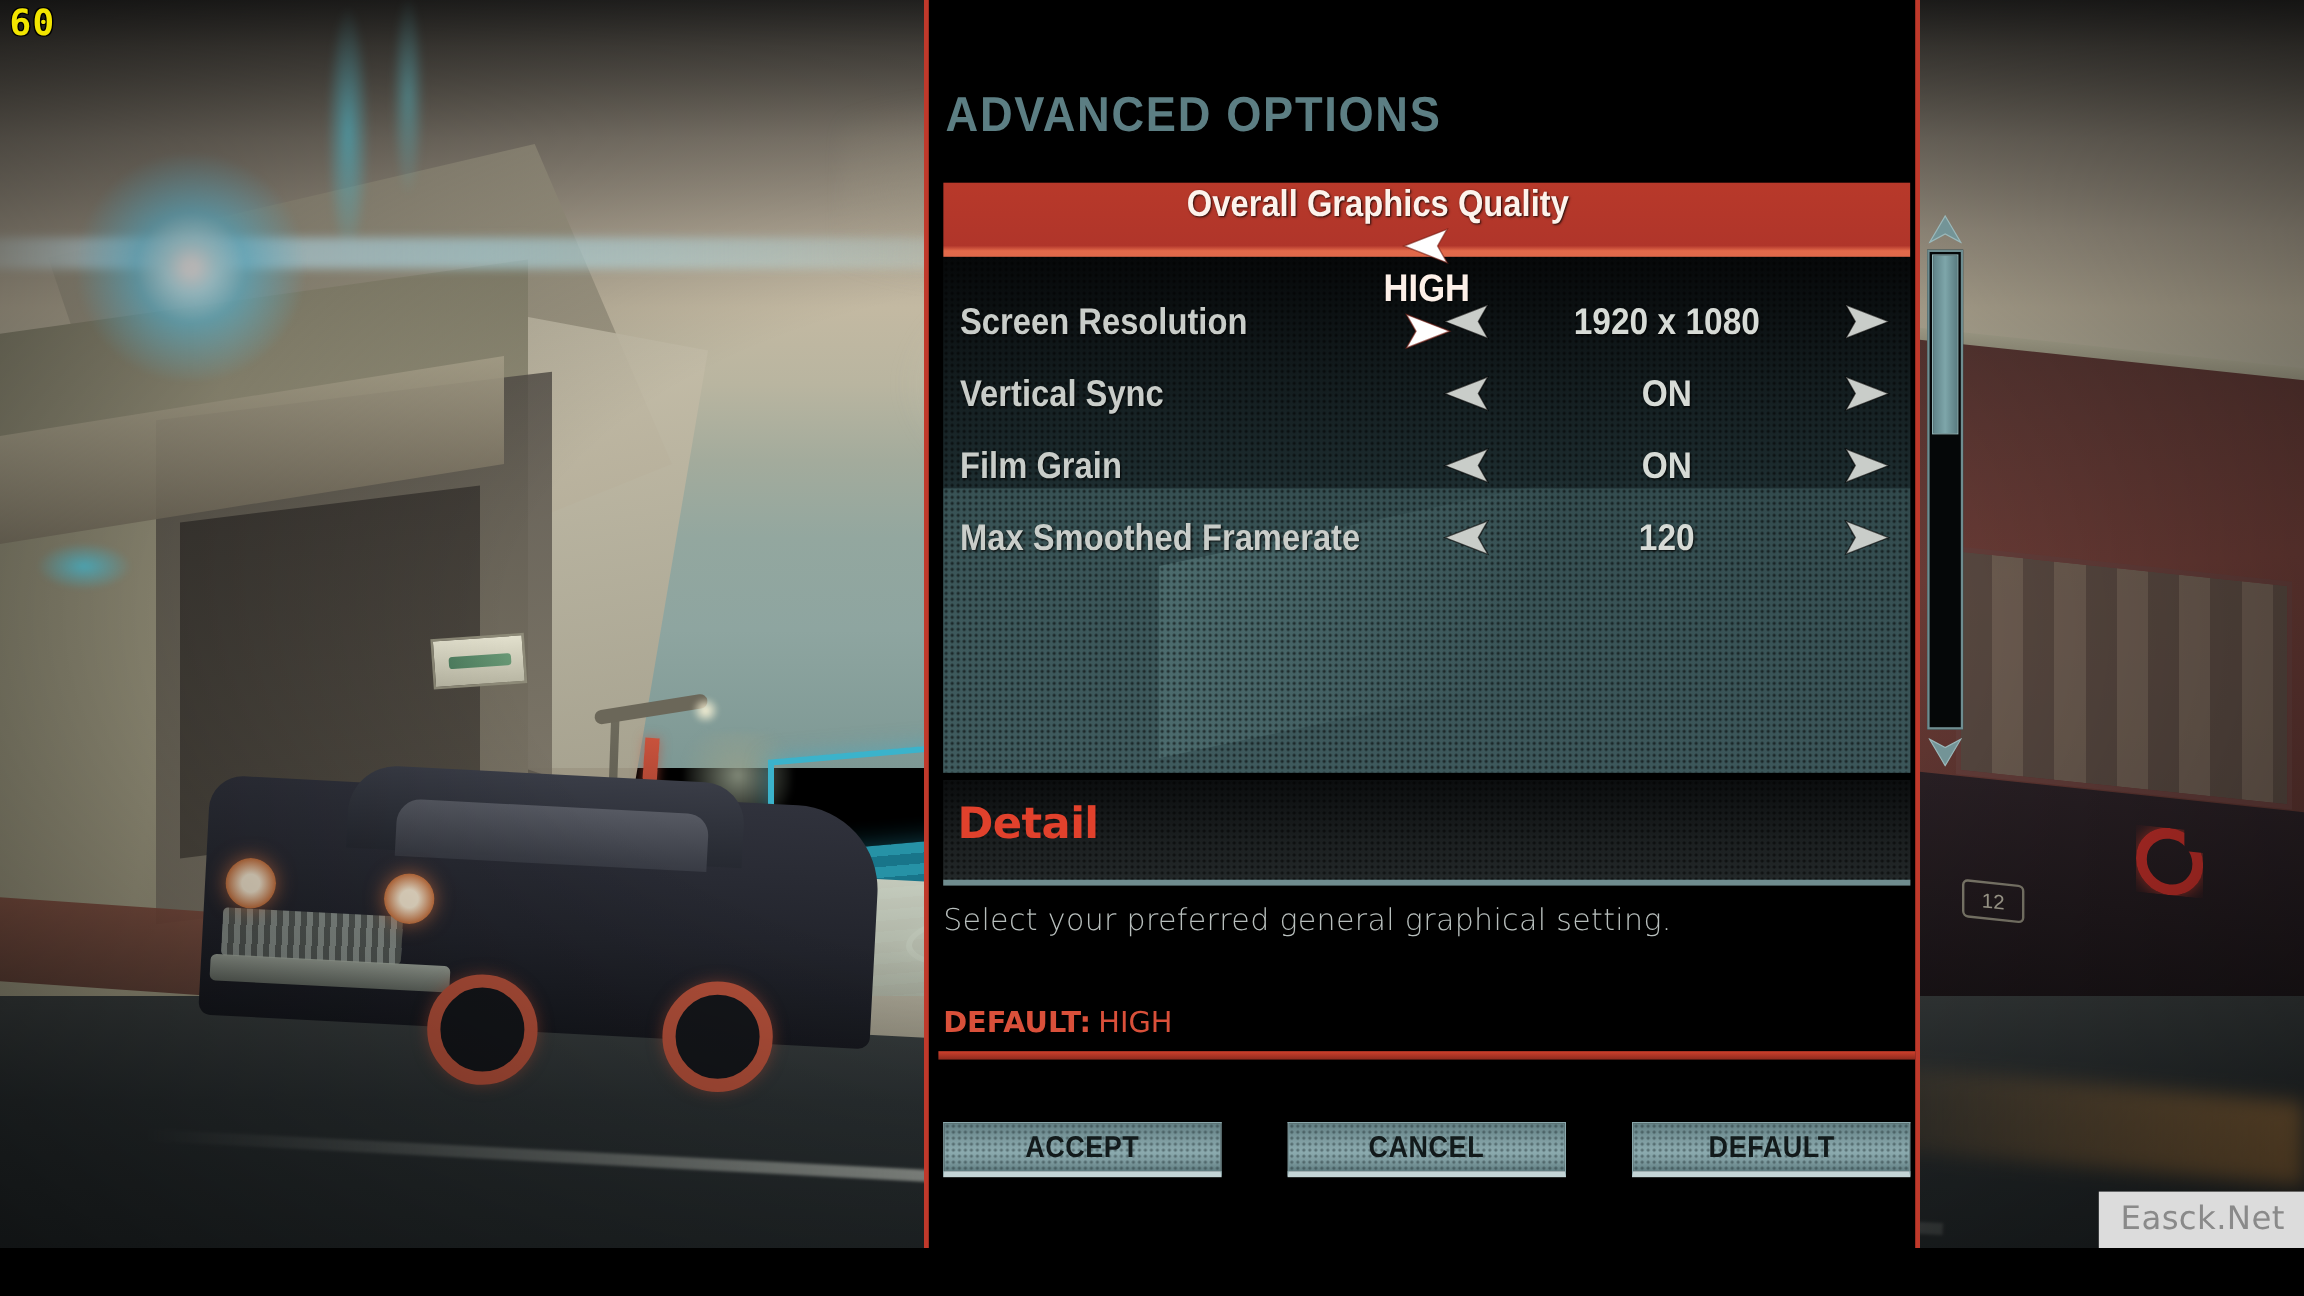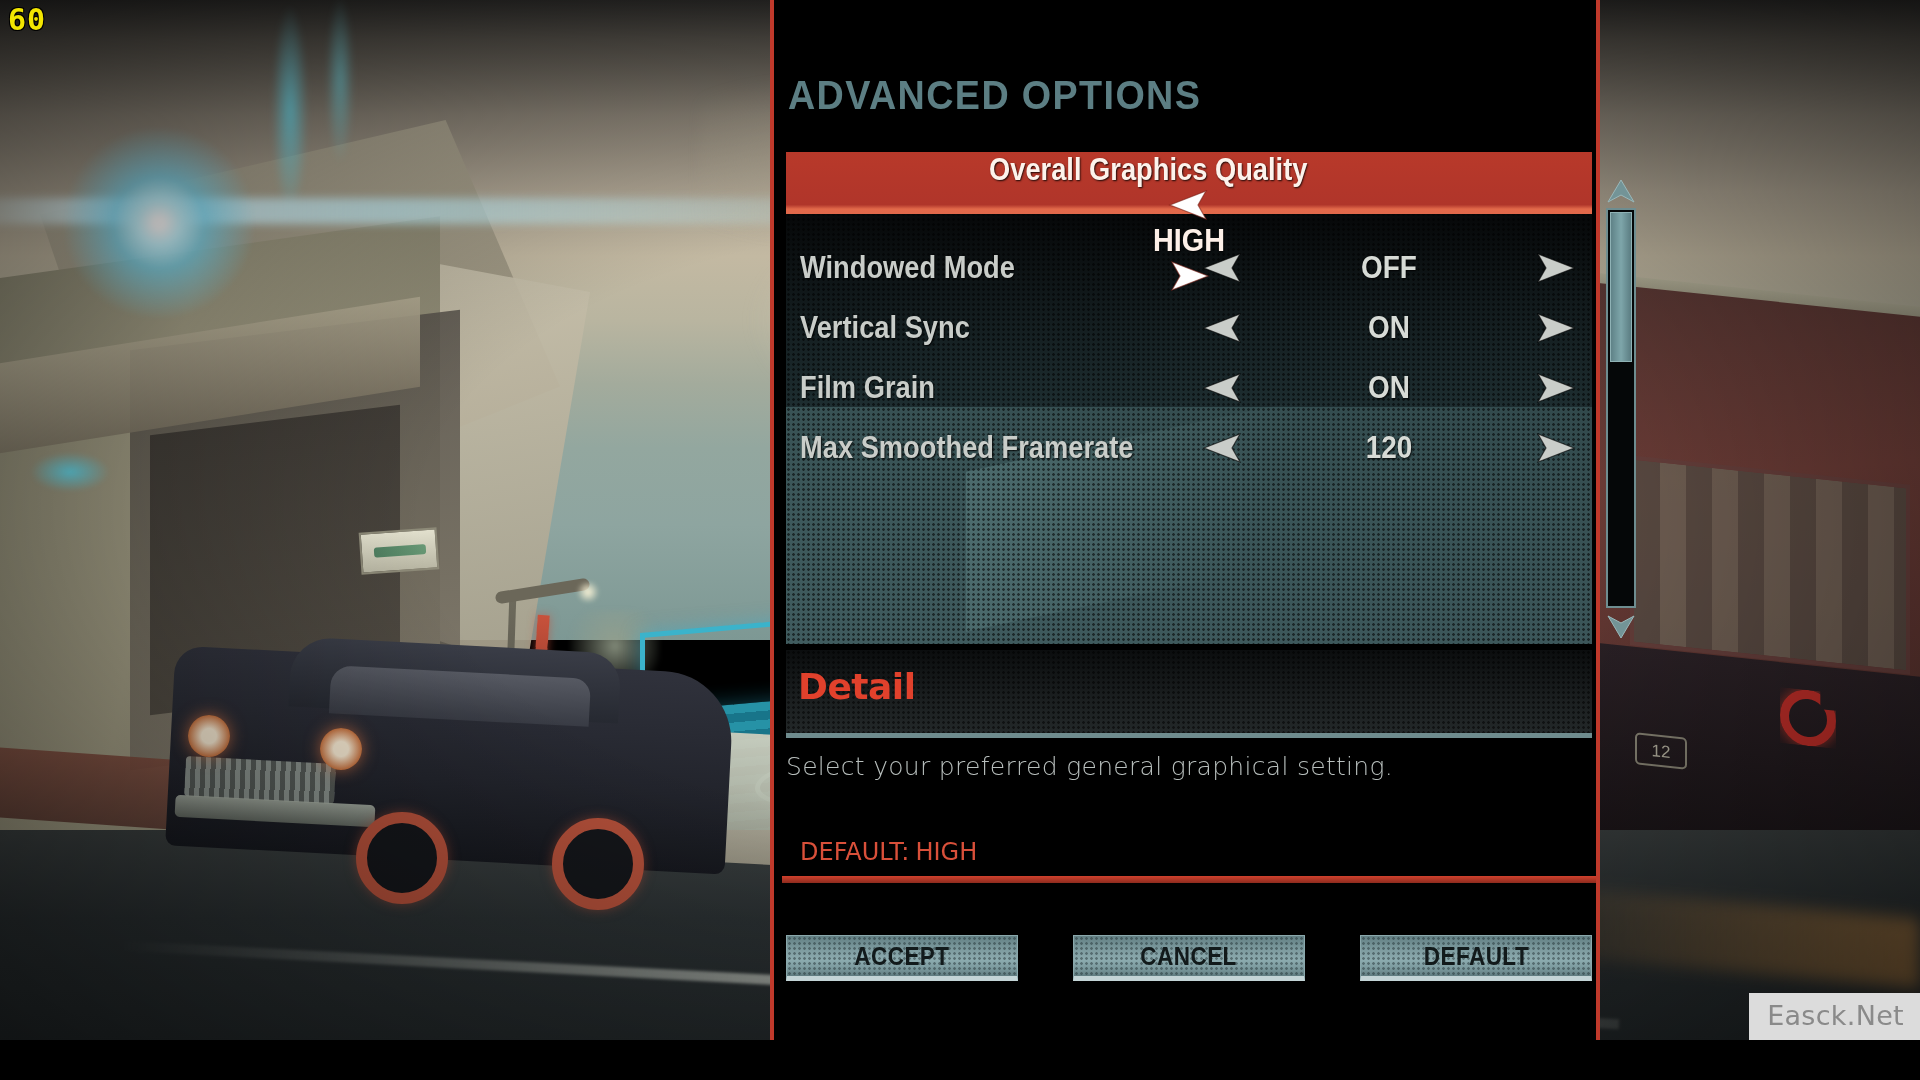--- a/index.html
+++ b/index.html
@@ -415,21 +415,21 @@
     font-size: 25px; font-weight: 300;
     letter-spacing: .3px;
   }
 
   #default-line {
     position: absolute; left: 12px; top: 838px;
     font-family: "DejaVu Sans", sans-serif;
     font-size: 24px;
     color: #d9503a;
   }
-  #default-line .dk { font-weight: normal; margin-left: 14px; }
+  #default-line .dk { font-weight: bold; }
   #default-line .dv { font-weight: normal; margin-left: 6px; }
 
   #btn-divider {
     position: absolute; left: 8px; top: 876px; width: 814px; height: 7px;
     background: linear-gradient(180deg, #d0402c, #8d2b1e);
   }
 
   #buttons {
     position: absolute; left: 12px; top: 895px; width: 806px; height: 50px;
     display: flex; justify-content: space-between; align-items: flex-start; margin-top: 40px;
@@ -547,35 +547,35 @@
         <div class="row-value">HIGH</div>
         <div class="arrow">
           <svg viewBox="0 0 42 30">
               <polygon class="tri" points="40,15 4,1 12,15 4,29"></polygon>
             </svg>
         </div>
       </div>
 
       <div class="spacer-row"></div>
 
-
       <div class="row">
-        <div class="row-label">Windowed Mode</div>
+        <div class="row-label">Screen Resolution</div>
         <div class="arrow">
           <svg viewBox="0 0 42 30">
               <polygon class="tri" points="2,15 38,1 30,15 38,29"></polygon>
             </svg>
         </div>
-        <div class="row-value">OFF</div>
+        <div class="row-value">1920 x 1080</div>
         <div class="arrow">
           <svg viewBox="0 0 42 30">
               <polygon class="tri" points="40,15 4,1 12,15 4,29"></polygon>
             </svg>
         </div>
       </div>
+
 
       <div class="row">
         <div class="row-label">Vertical Sync</div>
         <div class="arrow">
           <svg viewBox="0 0 42 30">
               <polygon class="tri" points="2,15 38,1 30,15 38,29"></polygon>
             </svg>
         </div>
         <div class="row-value">ON</div>
         <div class="arrow">

